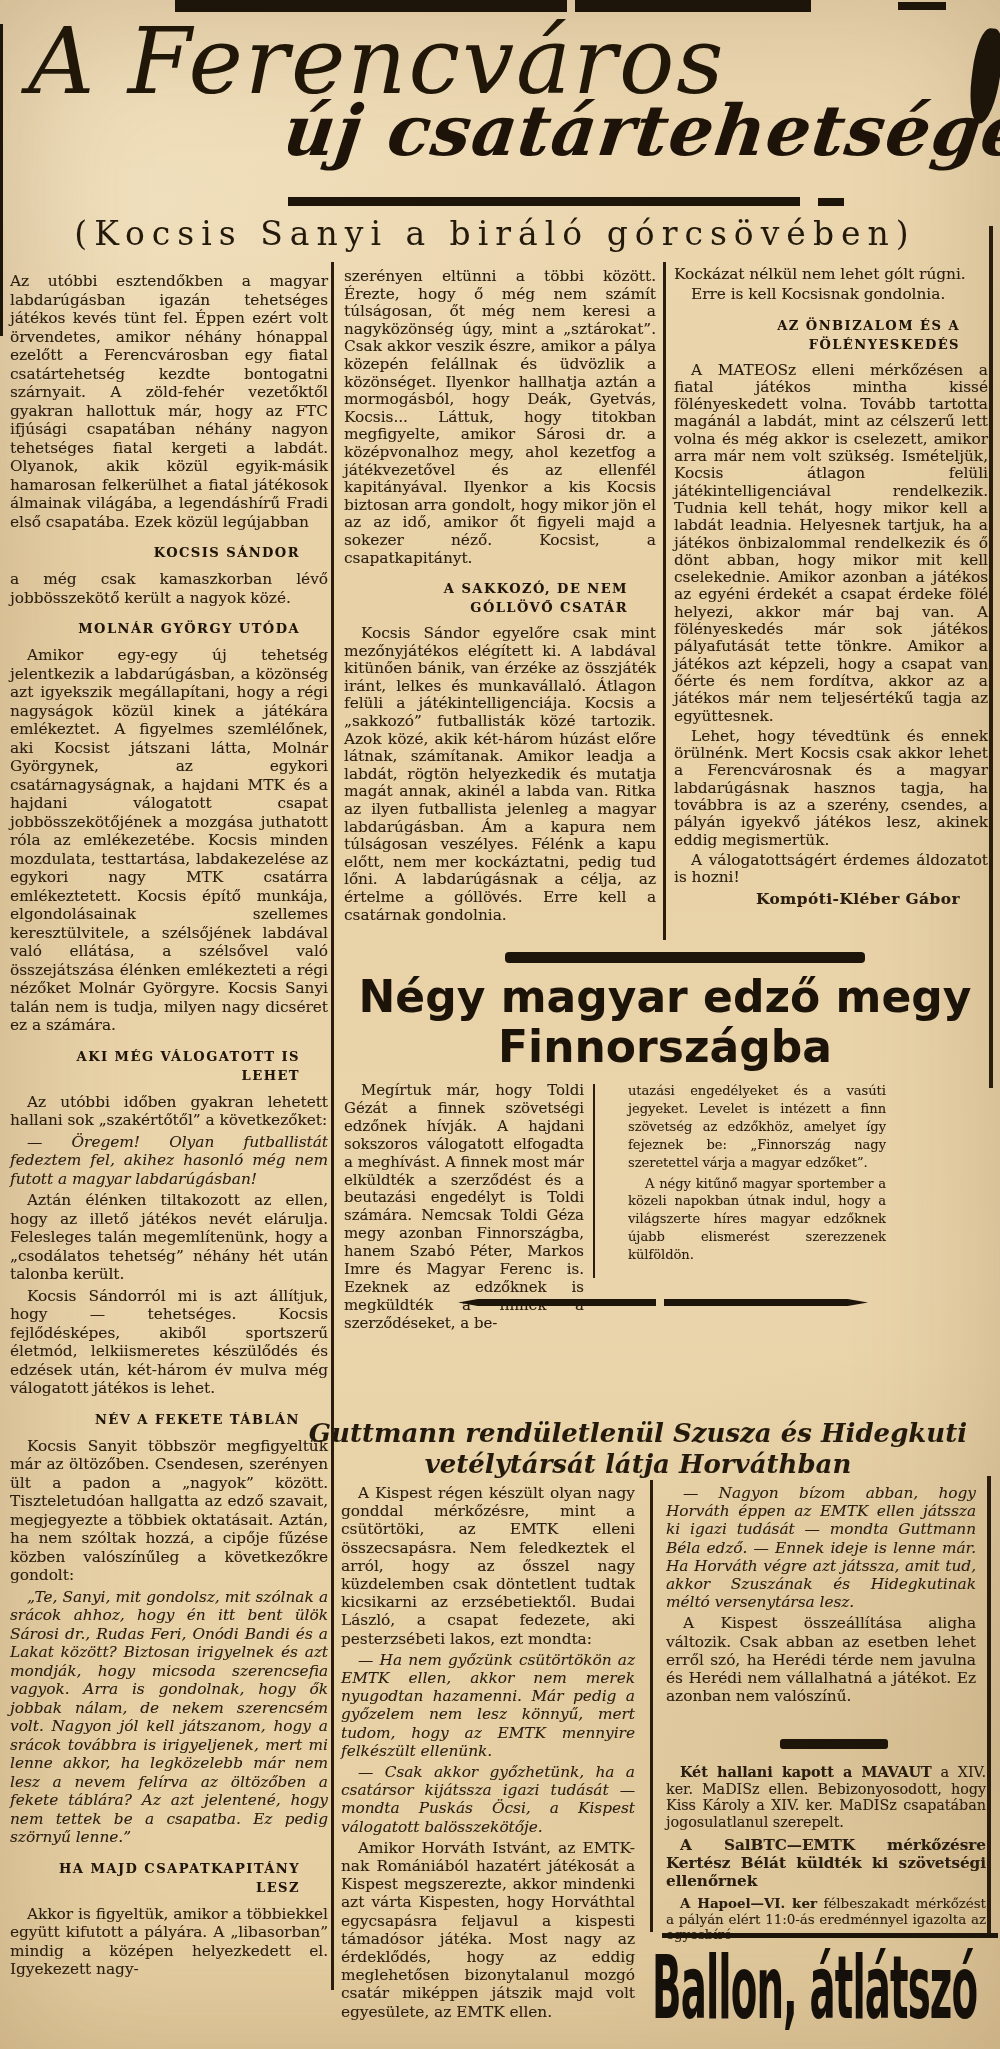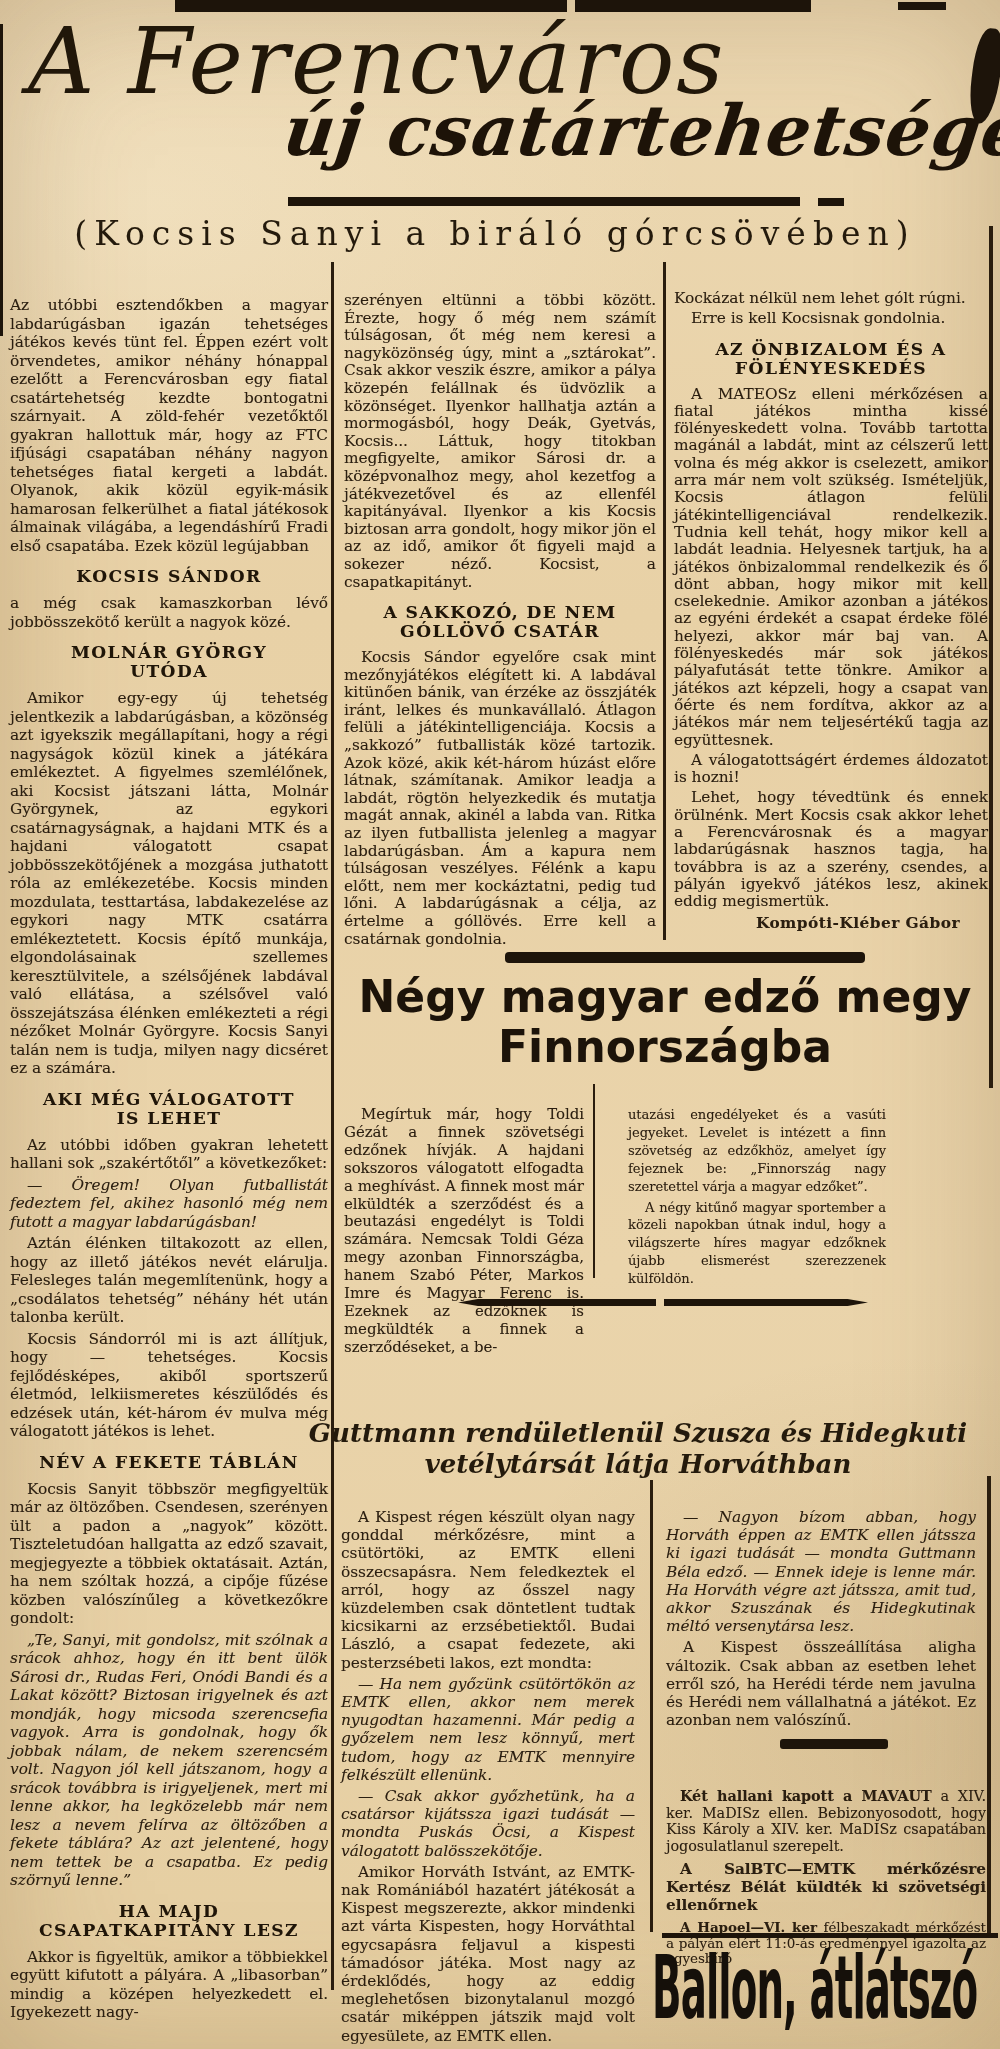--- a/index.html
+++ b/index.html
@@ -15,28 +15,28 @@
   }
   .ink{background:#1d140a;}
   .abs{position:absolute;}
   
   #mh1{position:absolute;left:28px;top:16px;font-style:italic;font-size:92px;line-height:1.0;letter-spacing:2px;color:#211709;white-space:nowrap;}
   #mh2{position:absolute;left:280px;top:94px;font-style:italic;font-weight:bold;font-size:70px;line-height:1.05;letter-spacing:1px;transform:skewX(-7deg);transform-origin:left bottom;color:#1d1308;white-space:nowrap;}
   #mh-underline{left:288px;top:197px;width:512px;height:9px;}
   #mh-dash{left:818px;top:198px;width:26px;height:8px;}
   #subtitle{position:absolute;left:20px;top:214px;width:950px;text-align:center;font-size:33px;letter-spacing:7px;color:#241a0c;white-space:nowrap;}
   
-  .col{position:absolute;font-size:15.3px;line-height:18.2px;text-align:justify;overflow-wrap:break-word;hyphens:auto;color:#2a1e10;text-shadow:.2px .2px 0 rgba(45,28,10,.30);margin-top:24px;}
+  .col{position:absolute;font-size:15.3px;line-height:18.2px;text-align:justify;overflow-wrap:break-word;hyphens:auto;color:#2a1e10;text-shadow:.2px .2px 0 rgba(45,28,10,.30);}
   #c1{left:10px;top:272px;width:318px;line-height:18.5px;}
   #c2{left:344px;top:268px;width:312px;line-height:17.6px;}
   #c3{left:674px;top:266px;width:314px;line-height:17.3px;}
   .p{text-indent:17px;margin:0 0 3px 0;}
   .ni{text-indent:0;}
   .it{font-style:italic;}
-  .h{font-weight:bold;text-align:center;text-indent:0;letter-spacing:1.5px;margin:12px 28px 8px 28px;line-height:19px;font-size:17px;color:#1f1508;}
+  .h{font-weight:bold;text-align:right;text-indent:0;letter-spacing:1.5px;margin:12px 28px 8px 28px;line-height:19px;font-size:13px;color:#1f1508;}
   .byline{text-align:right;font-weight:bold;padding-right:28px;margin-top:4px;letter-spacing:.5px;}
   
   .vr{position:absolute;background:#2a1d0e;}
   
   #a2bar{left:505px;top:952px;width:360px;height:11px;border-radius:4px;}
   #a2t{position:absolute;left:330px;top:972px;width:670px;text-align:center;font-family:"DejaVu Sans",sans-serif;font-weight:bold;font-size:44px;line-height:50px;color:#1c1309;}
   #a2c1{left:344px;top:1082px;width:240px;font-size:14.9px;line-height:17.9px;}
   #a2c2{left:628px;top:1082px;width:258px;font-size:13px;line-height:17.9px;}
   .taper-l{position:absolute;background:#1d140a;clip-path:polygon(0 50%,10% 0,100% 0,100% 100%,10% 100%);}
   .taper-r{position:absolute;background:#1d140a;clip-path:polygon(0 0,90% 0,100% 50%,90% 100%,0 100%);}
@@ -108,22 +108,22 @@
     <div class="p ni">szerényen eltünni a többi között. Érezte, hogy ő még nem számít túlságosan, őt még nem keresi a nagyközönség úgy, mint a „sztárokat”. Csak akkor veszik észre, amikor a pálya közepén felállnak és üdvözlik a közönséget. Ilyenkor hallhatja aztán a mormogásból, hogy Deák, Gyetvás, Kocsis... Láttuk, hogy titokban megfigyelte, amikor Sárosi dr. a középvonalhoz megy, ahol kezetfog a játékvezetővel és az ellenfél kapitányával. Ilyenkor a kis Kocsis biztosan arra gondolt, hogy mikor jön el az az idő, amikor őt figyeli majd a sokezer néző. Kocsist, a csapatkapitányt.</div>
     <div class="h">A SAKKOZÓ, DE NEM GÓLLÖVŐ CSATÁR</div>
     <div class="p">Kocsis Sándor egyelőre csak mint mezőnyjátékos elégített ki. A labdával kitünően bánik, van érzéke az összjáték iránt, lelkes és munkavállaló. Átlagon felüli a játékintelligenciája. Kocsis a „sakkozó” futballisták közé tartozik. Azok közé, akik két-három húzást előre látnak, számítanak. Amikor leadja a labdát, rögtön helyezkedik és mutatja magát annak, akinél a labda van. Ritka az ilyen futballista jelenleg a magyar labdarúgásban. Ám a kapura nem túlságosan veszélyes. Félénk a kapu előtt, nem mer kockáztatni, pedig tud lőni. A labdarúgásnak a célja, az értelme a góllövés. Erre kell a csatárnak gondolnia.</div>
   </div>
 
   <div class="col" id="c3">
     <div class="p ni">Kockázat nélkül nem lehet gólt rúgni.</div>
     <div class="p">Erre is kell Kocsisnak gondolnia.</div>
     <div class="h">AZ ÖNBIZALOM ÉS A FÖLÉNYESKEDÉS</div>
     <div class="p">A MATEOSz elleni mérkőzésen a fiatal játékos mintha kissé fölényeskedett volna. Tovább tartotta magánál a labdát, mint az célszerű lett volna és még akkor is cselezett, amikor arra már nem volt szükség. Ismételjük, Kocsis átlagon felüli játékintelligenciával rendelkezik. Tudnia kell tehát, hogy mikor kell a labdát leadnia. Helyesnek tartjuk, ha a játékos önbizalommal rendelkezik és ő dönt abban, hogy mikor mit kell cselekednie. Amikor azonban a játékos az egyéni érdekét a csapat érdeke fölé helyezi, akkor már baj van. A fölényeskedés már sok játékos pályafutását tette tönkre. Amikor a játékos azt képzeli, hogy a csapat van őérte és nem fordítva, akkor az a játékos már nem teljesértékű tagja az együttesnek.</div>
+    <div class="p">Lehet, hogy tévedtünk és ennek örülnénk. Mert Kocsis csak akkor lehet a Ferencvárosnak és a magyar labdarúgásnak hasznos tagja, ha továbbra is az a szerény, csendes, a pályán igyekvő játékos lesz, akinek eddig megismertük.</div>
     <div class="p">A válogatottságért érdemes áldozatot is hozni!</div>
-    <div class="p">Lehet, hogy tévedtünk és ennek örülnénk. Mert Kocsis csak akkor lehet a Ferencvárosnak és a magyar labdarúgásnak hasznos tagja, ha továbbra is az a szerény, csendes, a pályán igyekvő játékos lesz, akinek eddig megismertük.</div>
     <div class="byline">Kompóti-Kléber Gábor</div>
   </div>
 
   <div class="abs ink" id="a2bar"></div>
   <div id="a2t">
     <div>Négy magyar edző megy</div>
     <div>Finnországba</div>
   </div>
   <div class="col" id="a2c1">
     <div class="p">Megírtuk már, hogy Toldi Gézát a finnek szövetségi edzőnek hívják. A hajdani sokszoros válogatott elfogadta a meghívást. A finnek most már elküldték a szerződést és a beutazási engedélyt is Toldi számára. Nemcsak Toldi Géza megy azonban Finnországba, hanem Szabó Péter, Markos Imre és Magyar Ferenc is. Ezeknek az edzőknek is megküldték a finnek a szerződéseket, a be-</div>

